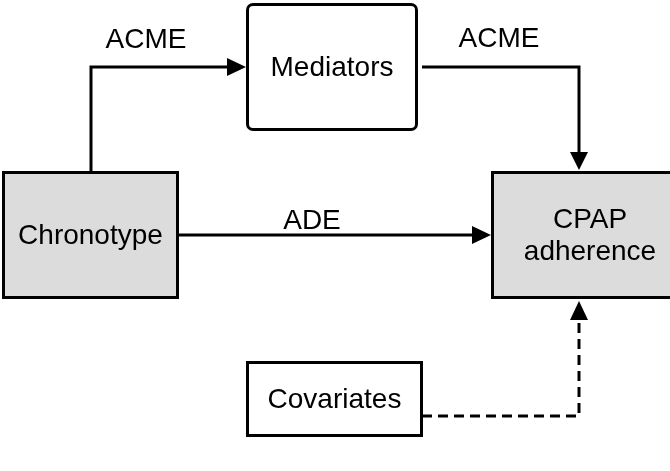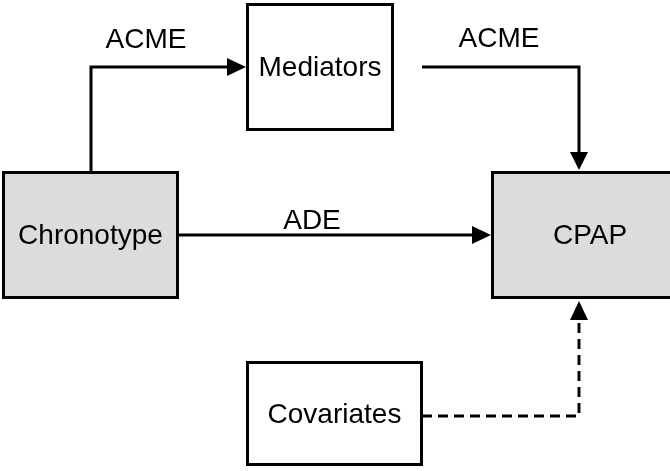--- a/index.html
+++ b/index.html
@@ -33,23 +33,23 @@
     align-items: center;
     justify-content: center;
     text-align: center;
     font-size: 28px;
     line-height: 32px;
     z-index: 2;
   }
   .node.gray { background: #dcdcdc; }
   .node.white { background: #ffffff; }
   .node-chronotype { left: 2px;   top: 171px; width: 177px; height: 128px; }
-  .node-mediators  { left: 246px; top: 3px;   width: 148px; height: 128px; }
+  .node-mediators  { left: 246px; top: 3px;   width: 172px; height: 128px; border-radius: 7px; }
   .node-cpap       { left: 491px; top: 171px; width: 198px; height: 128px; }
-  .node-covariates { left: 246px; top: 361px; width: 177px; height: 105px; }
+  .node-covariates { left: 246px; top: 361px; width: 177px; height: 76px; }
   .edge-label {
     position: absolute;
     transform: translate(-50%, -50%);
     font-size: 28px;
     line-height: 30px;
     white-space: nowrap;
     z-index: 3;
   }
   .label-acme-left  { left: 146px; top: 39px; }
   .label-acme-right { left: 499px; top: 38px; }
@@ -78,20 +78,21 @@
   <div class="node gray node-chronotype">
     <div>Chronotype</div>
   </div>
 
   <div class="node white node-mediators">
     <div>Mediators</div>
   </div>
 
   <div class="node gray node-cpap">
     <div>CPAP</div>
+    <div>adherence</div>
   </div>
 
   <div class="node white node-covariates">
     <div>Covariates</div>
   </div>
 
   <div class="edge-label label-acme-left">ACME</div>
   <div class="edge-label label-acme-right">ACME</div>
   <div class="edge-label label-ade">ADE</div>
 

